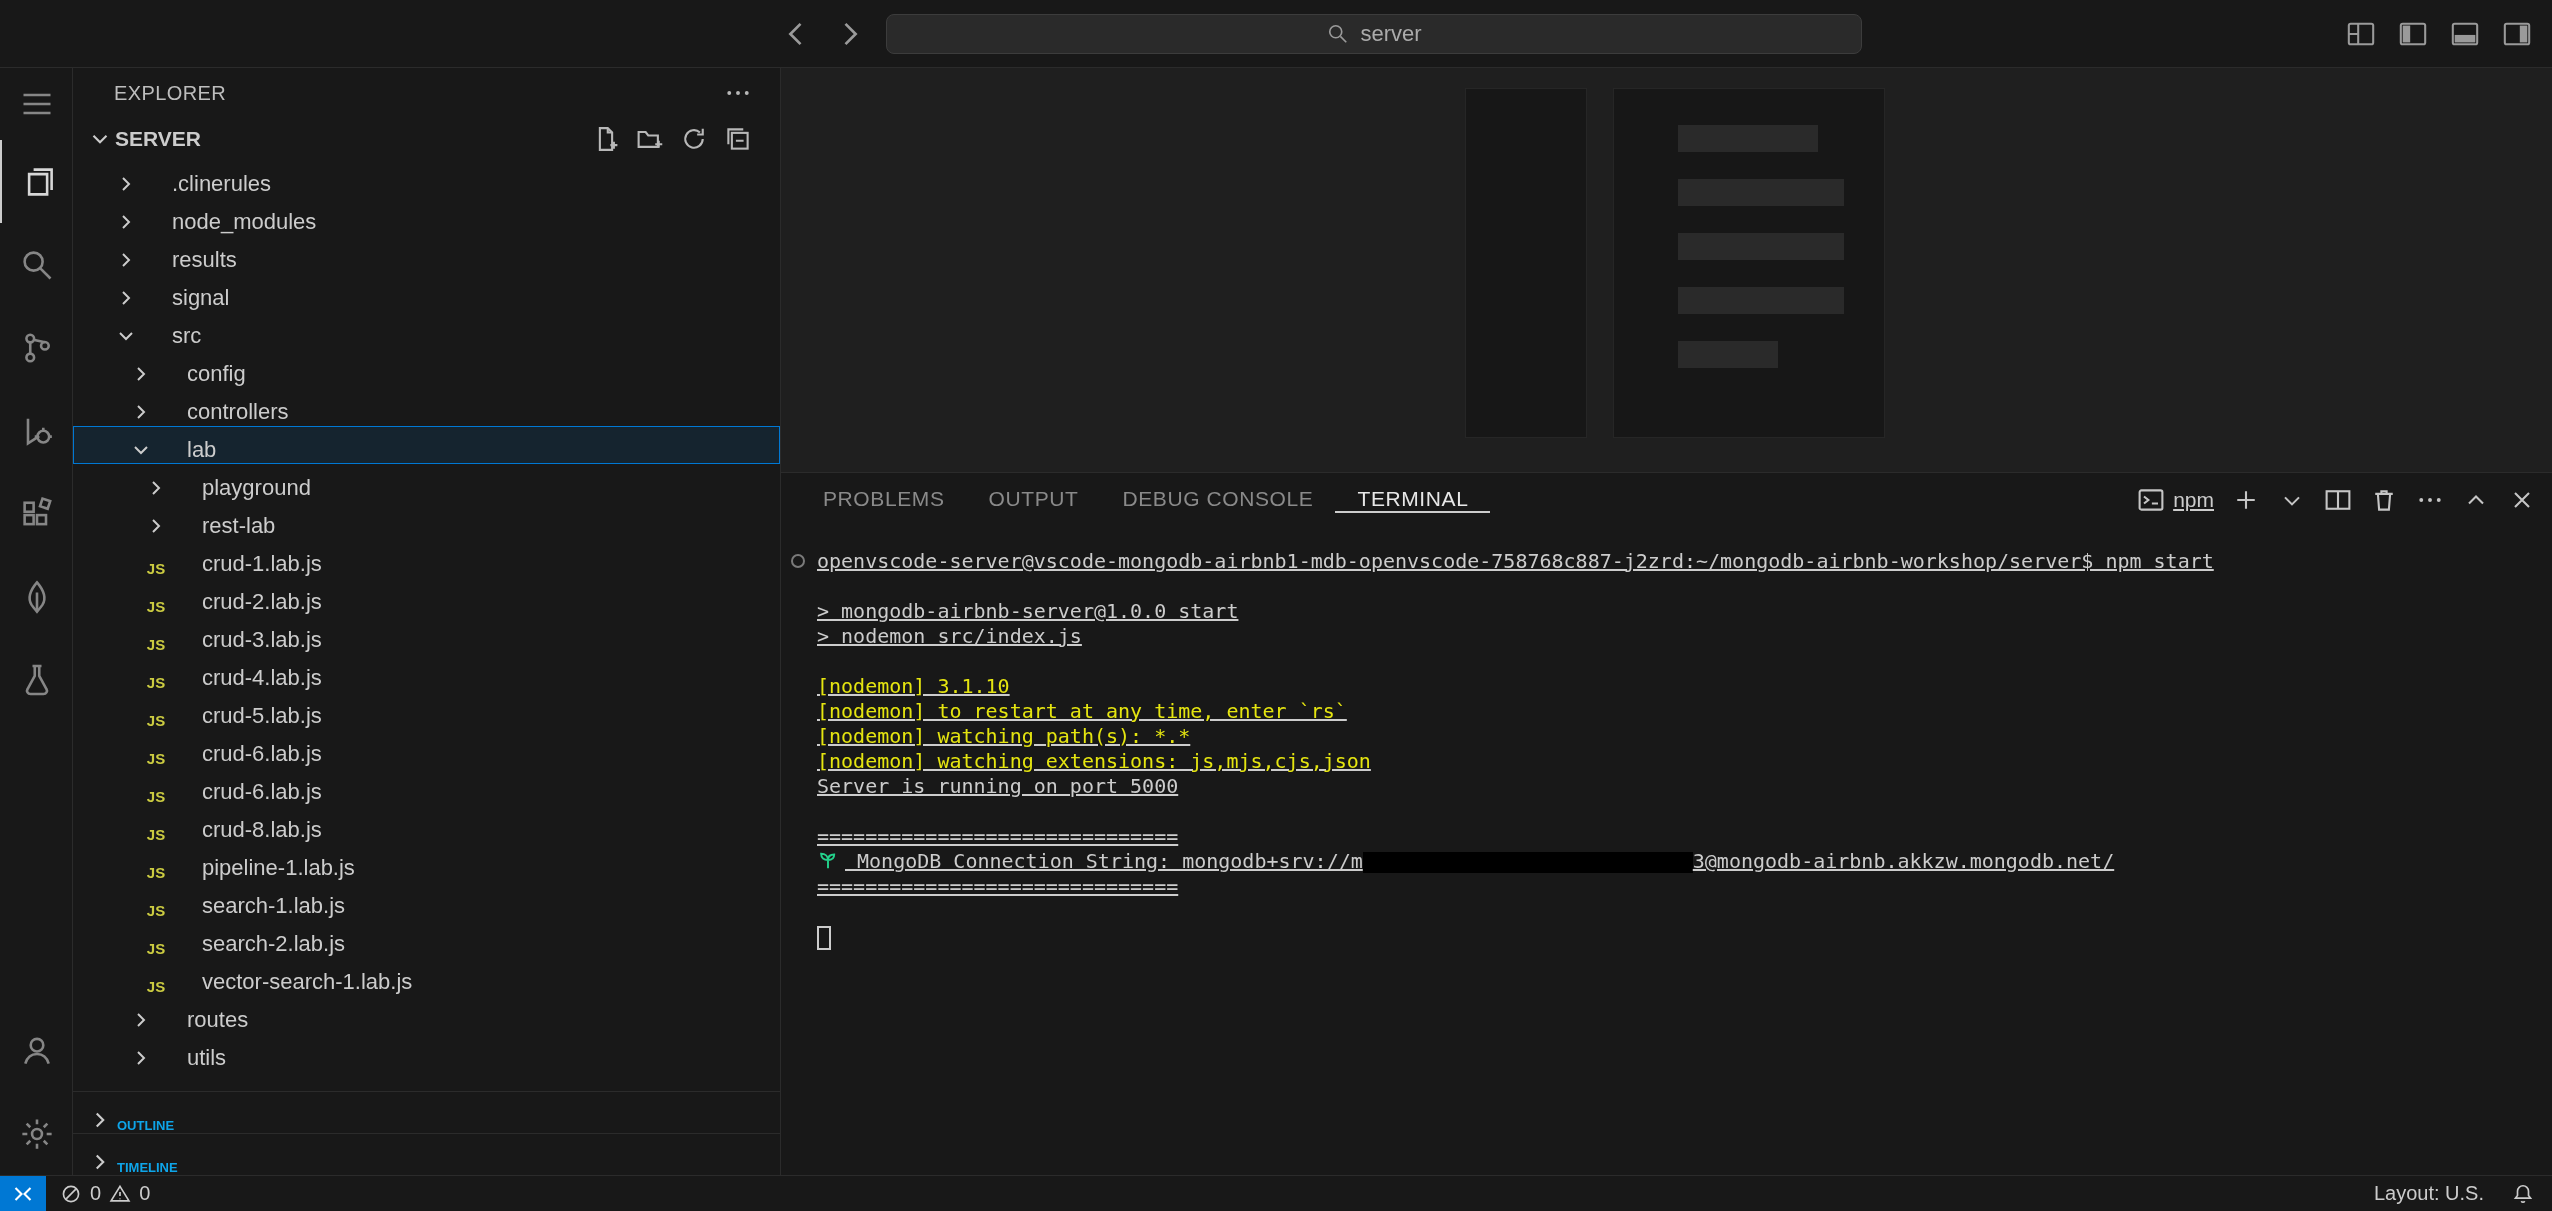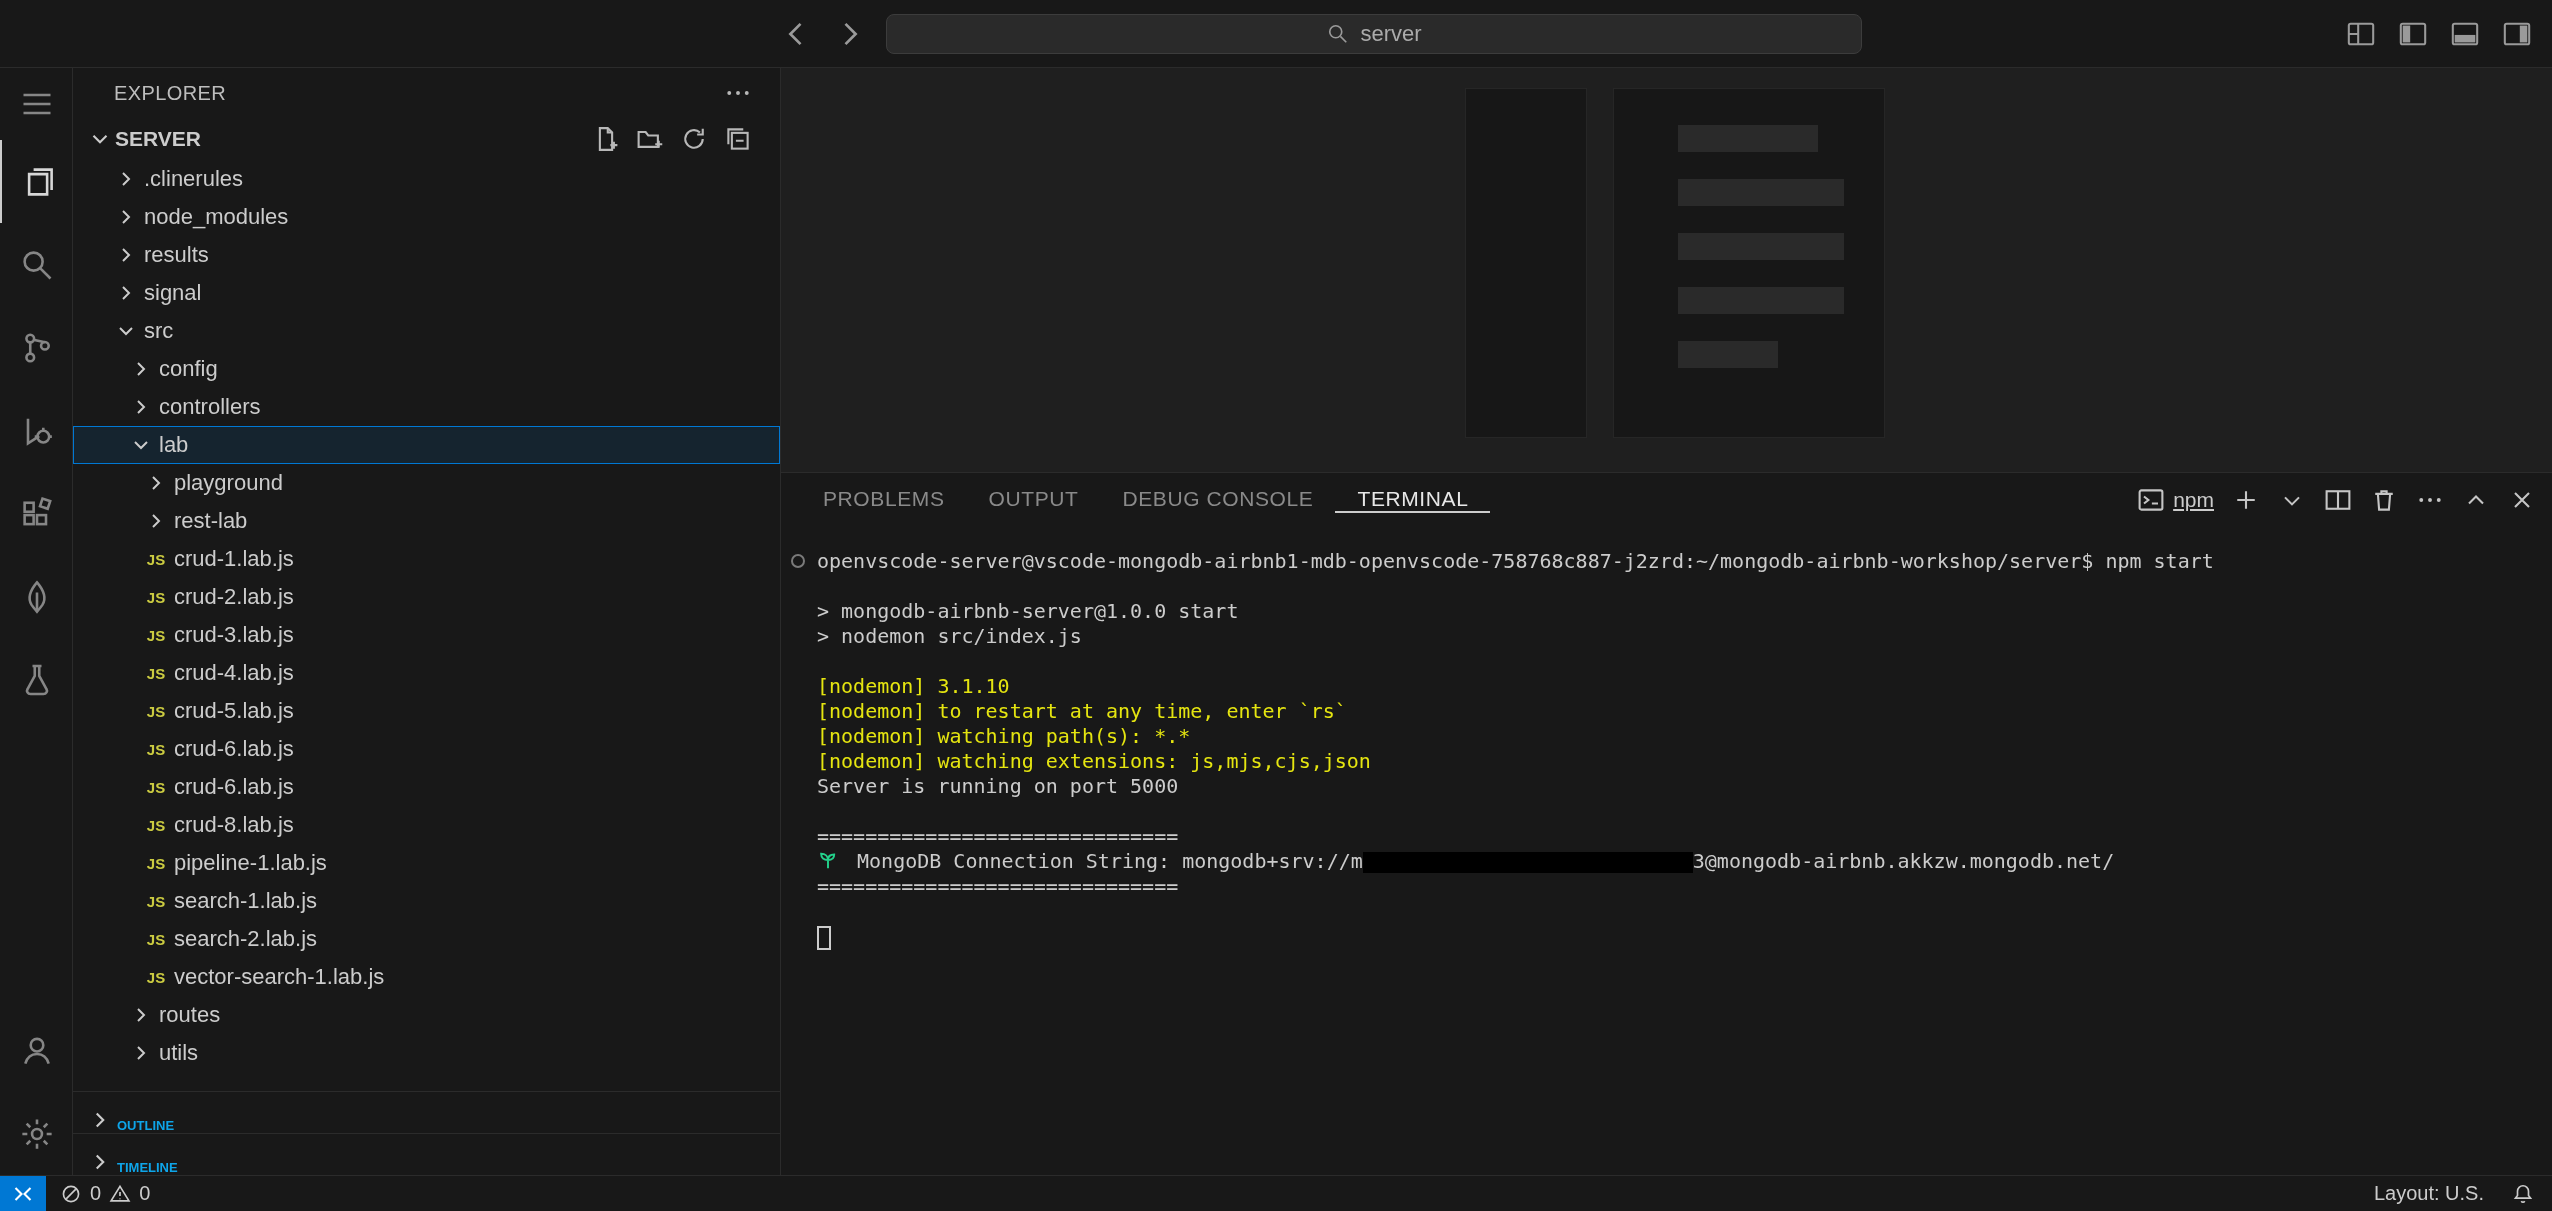--- a/index.html
+++ b/index.html
@@ -56,22 +56,22 @@
     height:42px; display:flex; align-items:center; padding:0 28px 0 14px;
     font-weight:bold; font-size:21px; color:#cccccc;
   }
   .section-header .twisty-svg { width:26px; height:26px; margin-right:2px; }
   .section-actions { margin-left:auto; display:flex; gap:16px; }
   .sa-icon { width:28px; height:28px; color:#b8b8b8; }
   .sa-icon svg { stroke:currentColor; fill:none; stroke-width:1.2; }
 
   .tree { flex:1; overflow:hidden; }
   .tree-row {
-    height:38px; display:flex; align-items:center; color:#cccccc;
-    font-size:22px; cursor:pointer; border:1px solid transparent;
+    height:38px; display:flex; align-items:flex-end; color:#cccccc;
+    font-size:22px; cursor:pointer; border:1px solid transparent;gap:28px;
   }
   .tree-row.selected { background:rgba(0,120,212,0.12); border:1px solid #0078d4; }
   .twisty { width:28px; height:26px; display:flex; align-items:center; justify-content:center; flex:none; }
   .twisty svg { width:24px; height:24px; stroke:#cccccc; fill:none; stroke-width:1.3; }
   .twisty.open svg { transform:rotate(90deg); }
   .js-badge {
     width:28px; flex:none; color:#cbcb41; font-weight:bold; font-size:15px;
     text-align:center; font-family:"Liberation Sans", sans-serif;
   }
   .tree-label { margin-left:4px; white-space:nowrap; }
@@ -96,21 +96,21 @@
   .panel-tab {
     display:flex; align-items:center; padding:0 22px; color:#8a8a8a;
     font-size:21px; letter-spacing:0.6px; border-bottom:2px solid transparent; cursor:pointer;
   }
   .panel-tab.active { color:#e7e7e7; border-bottom:2px solid #cccccc; }
   .panel-actions { position:absolute; right:16px; top:0; height:54px; display:flex; align-items:center; gap:18px; color:#cccccc;text-decoration:underline; }
   .pa-icon { width:28px; height:28px; color:#c5c5c5; }
   .pa-icon svg { stroke:currentColor; fill:none; stroke-width:1.2; }
   .shell-label { display:flex; align-items:center; gap:8px; font-size:21px; color:#cccccc; }
 
-  .terminal { flex:1; padding:22px 0 0 36px; position:relative; overflow:hidden; }
+  .terminal { flex:1; padding:22px 0 0 36px; position:relative; overflow:hidden;text-decoration:underline; }
   .tline {
     font-family:"DejaVu Sans Mono", monospace; font-size:20px; line-height:25px;
     min-height:25px; white-space:pre; color:#cccccc; position:relative;
   }
   .tline.yellow { color:#e5e510; }
   .tline.green { color:#23d18b; }
   .cmd-dot {
     position:absolute; left:-26px; top:5px; width:14px; height:14px;
     border:2px solid #7a7a7a; border-radius:50%;
   }

